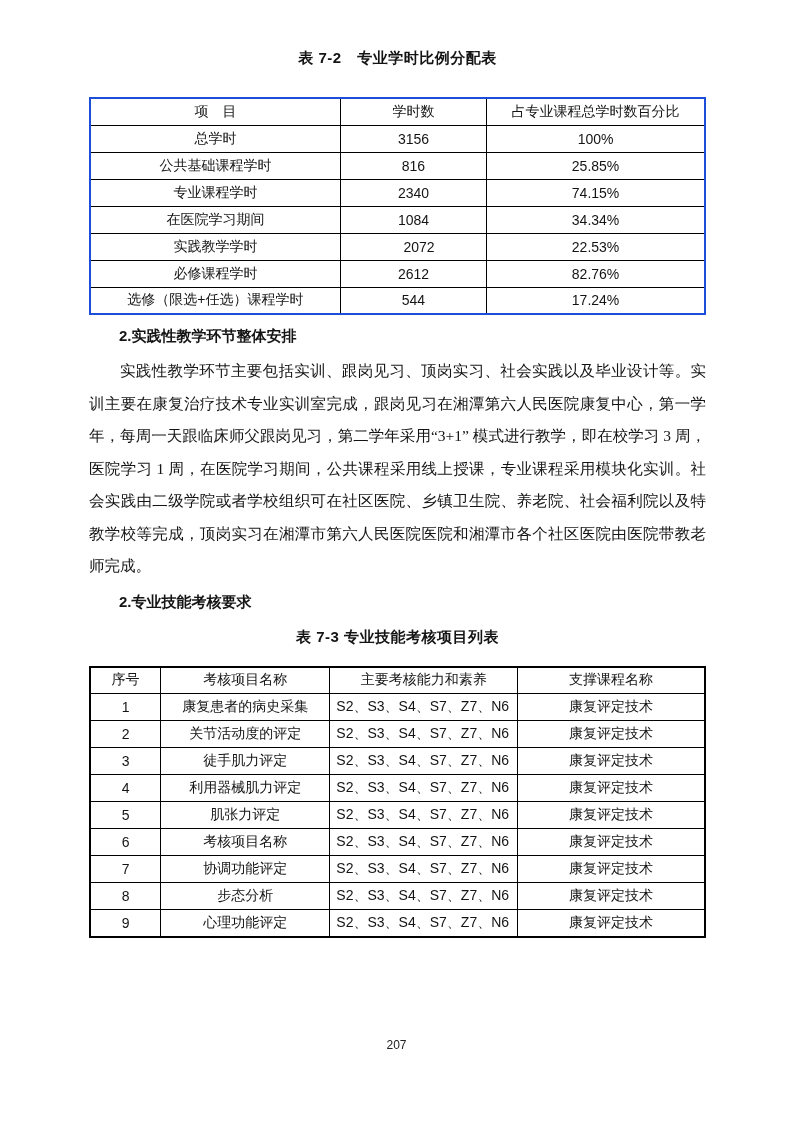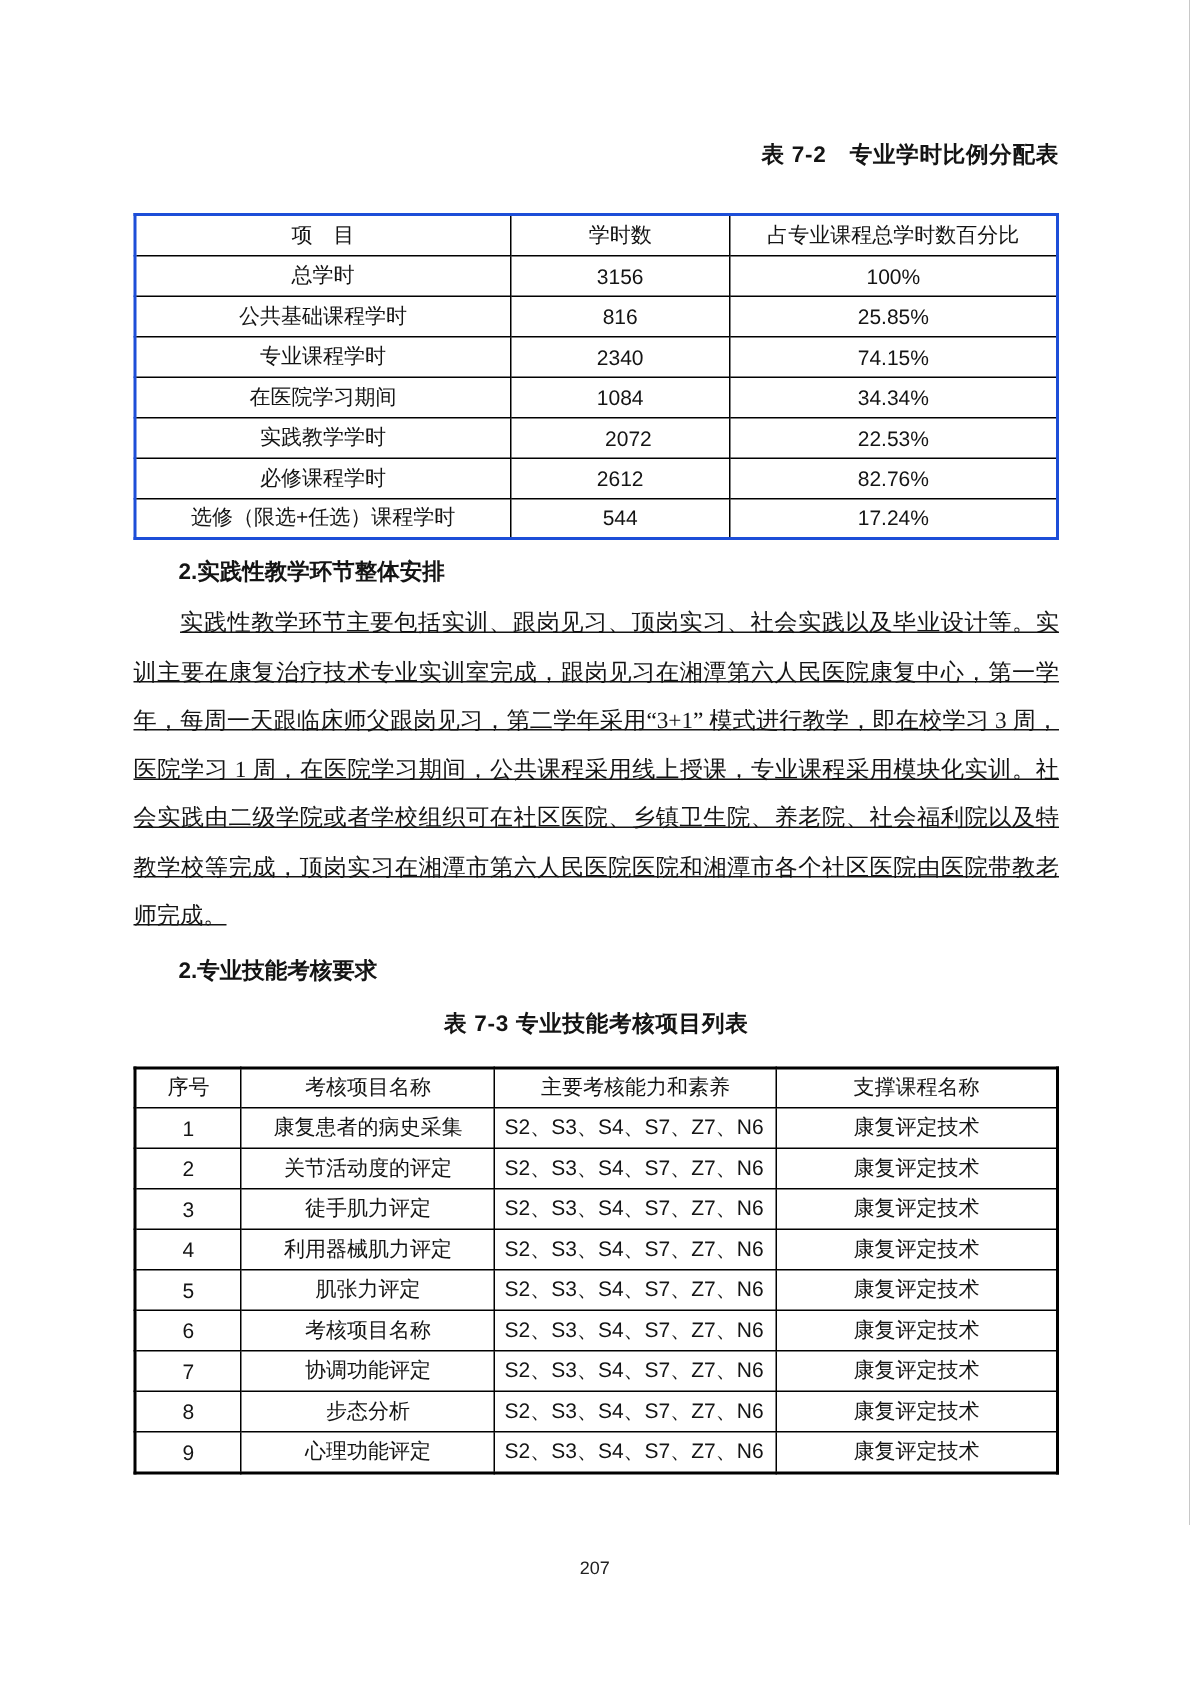--- a/index.html
+++ b/index.html
@@ -22,21 +22,21 @@
   }
 
   
   .tbl-title {
     text-align: center;
     font-size: 15px;
     font-weight: bold;
     font-family: "Liberation Sans", "Liberation Serif", sans-serif;
     letter-spacing: 0.5px;
   }
-  .t72-title { margin-top: 94px; text-align: right; }
+  .t72-title { margin-top: 49px; }
   .t73-title { margin-top: 16px; }
 
   
   table.doc-table {
     width: 100%;
     border-collapse: collapse;
     table-layout: fixed;
   }
   table.doc-table td, table.doc-table th {
     border: 1px solid #000;
@@ -74,21 +74,20 @@
   .sub-heading.second { margin-top: 10px; }
 
   
   .body-para {
     margin-top: 9px;
     font-size: 15.5px;
     line-height: 32.5px;
     text-align: justify;
     text-justify: inter-ideograph;
     text-indent: 2em;
-    text-decoration: underline;
   }
 
   
   .page-number {
     position: absolute;
     left: 0;
     top: 1038px;
     width: 100%;
     text-align: center;
     font-size: 12px;

